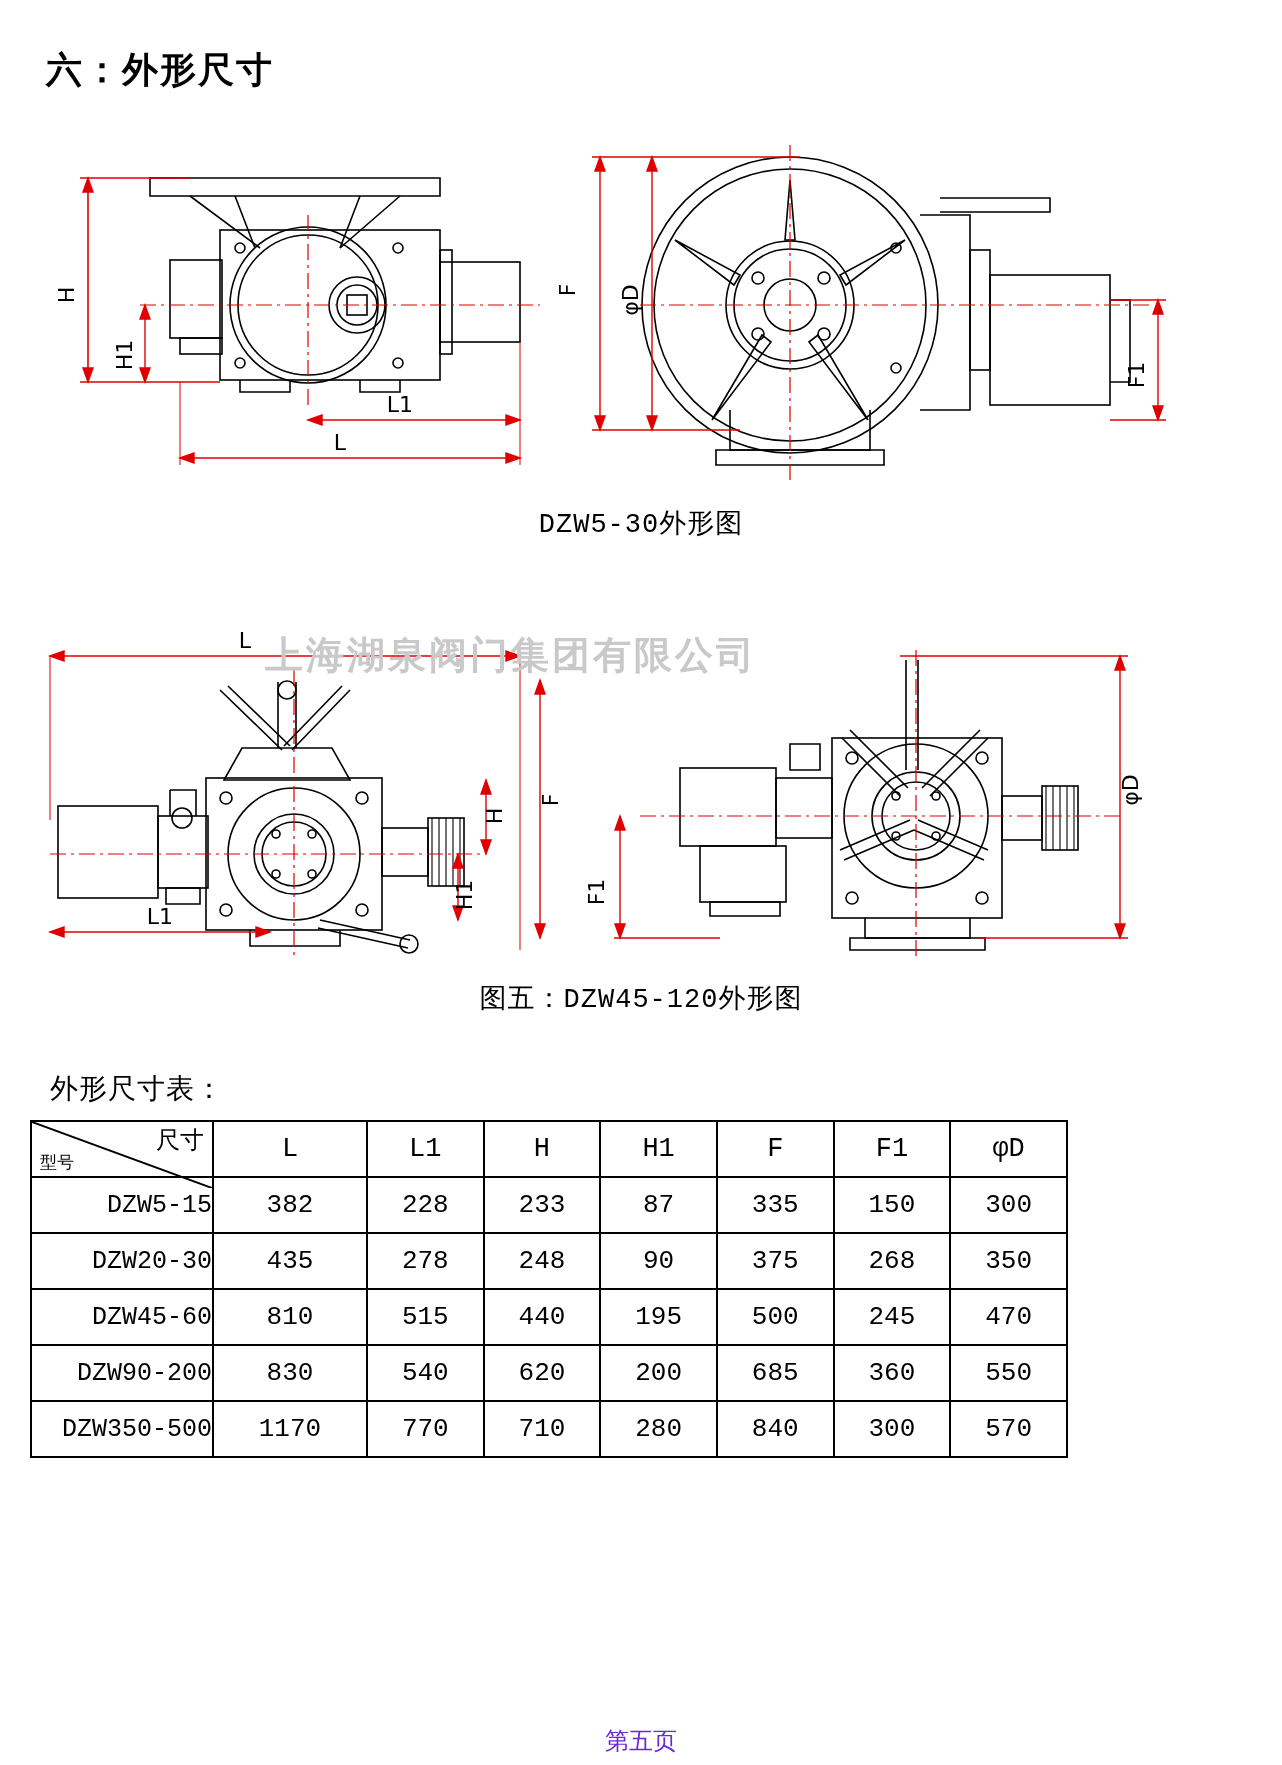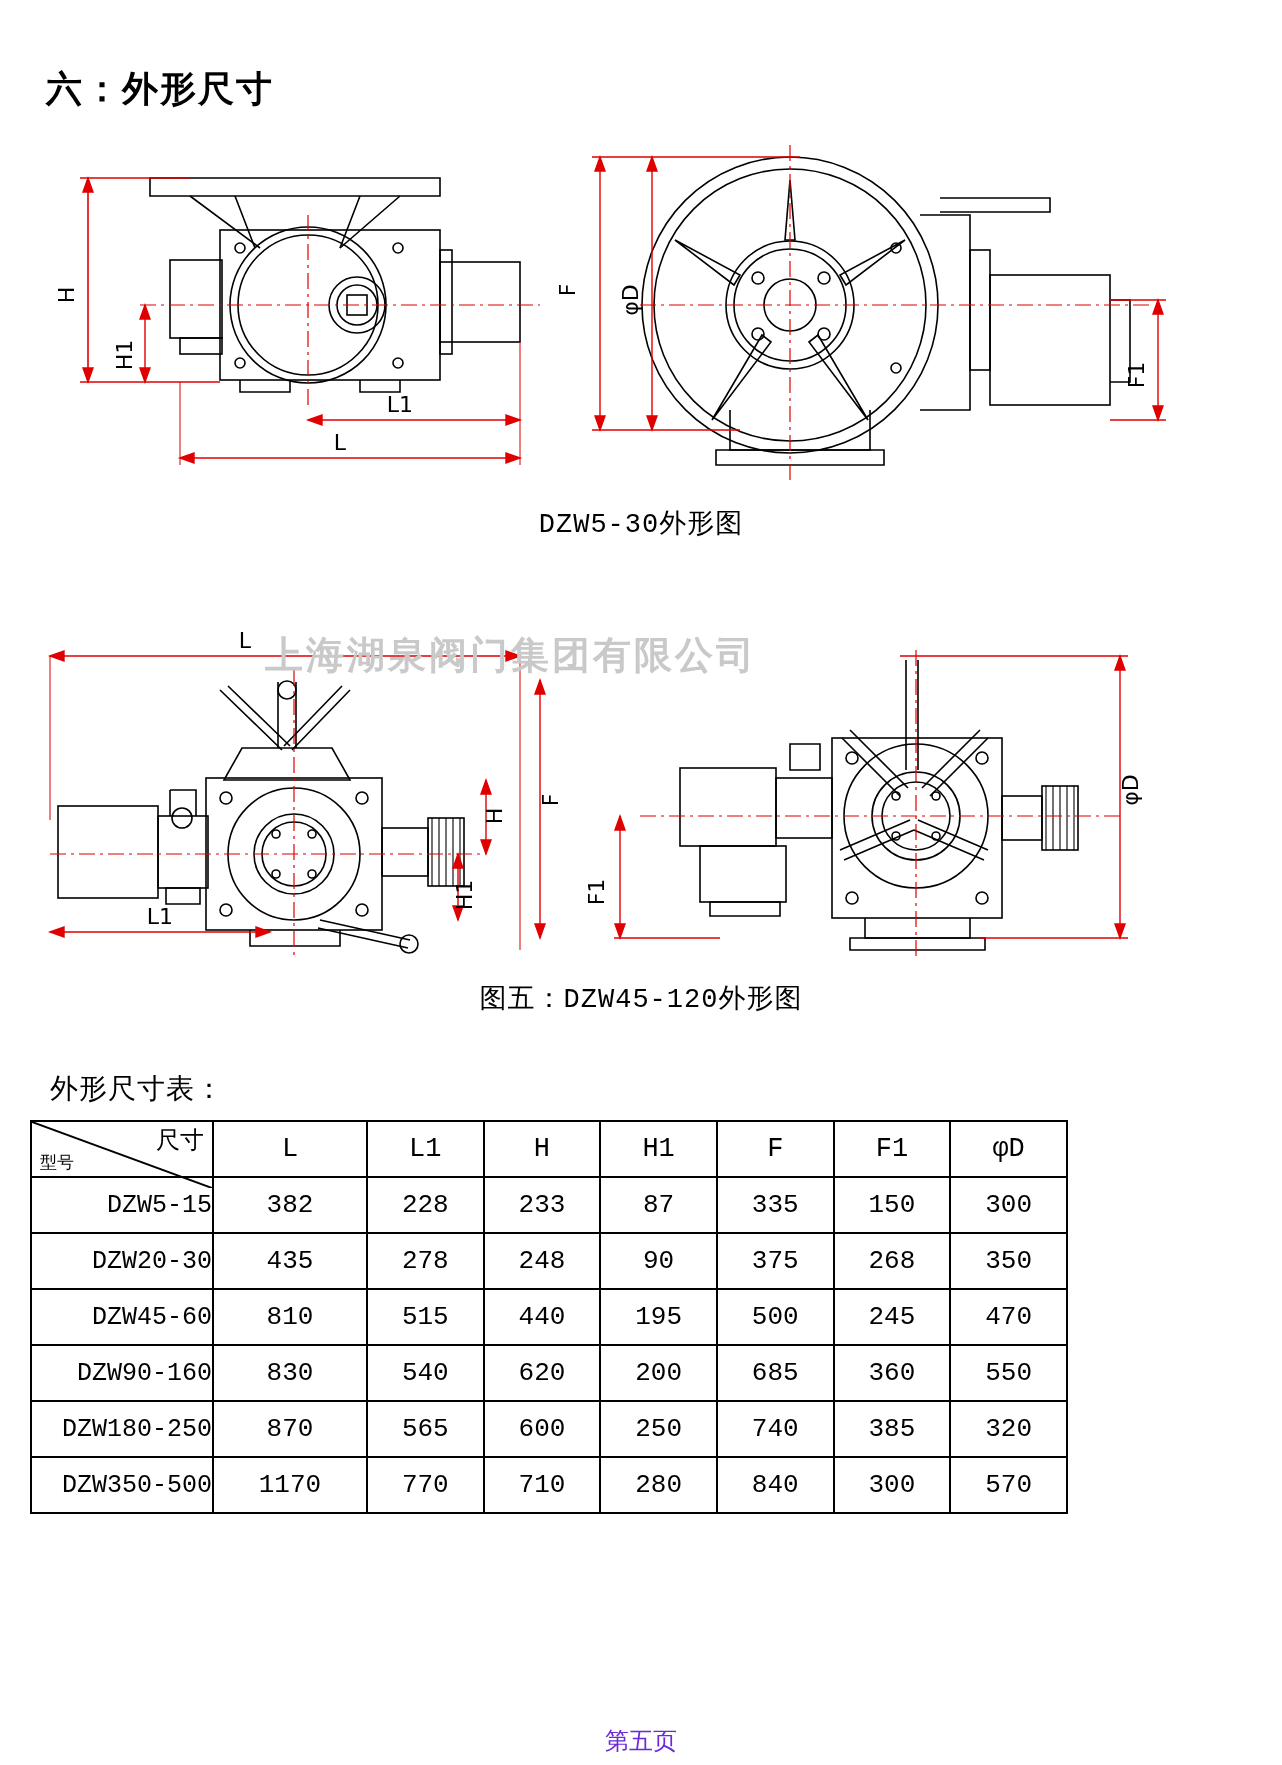--- a/index.html
+++ b/index.html
@@ -6,21 +6,21 @@
   body{
     width:1282px;height:1765px;position:relative;background:#ffffff;
     font-family:"Liberation Serif", serif;color:#000;
   }
   .page{position:absolute;inset:0;}
 
   
   #section-title{
     position:absolute;left:46px;top:46px;
     font-family:"DejaVu Sans", sans-serif;
-    font-size:36px;font-weight:700;letter-spacing:2px;margin-top:19px;
+    font-size:36px;font-weight:700;letter-spacing:2px;
   }
   #table-title{
     position:absolute;left:50px;top:1070px;
     font-family:"DejaVu Sans", sans-serif;
     font-size:28px;font-weight:400;letter-spacing:1px;
   }
   .fig-caption{
     position:absolute;text-align:center;
     font-family:"Liberation Mono", monospace;
     font-size:27px;letter-spacing:1px;
@@ -397,38 +397,28 @@
         <td class="model">DZW45-60</td>
         <td>810</td>
         <td>515</td>
         <td>440</td>
         <td>195</td>
         <td>500</td>
         <td>245</td>
         <td>470</td>
       </tr>
       <tr>
-        <td class="model">DZW90-160</td>
+        <td class="model">DZW90-200</td>
         <td>830</td>
         <td>540</td>
         <td>620</td>
         <td>200</td>
         <td>685</td>
         <td>360</td>
         <td>550</td>
-      </tr>
-      <tr>
-        <td class="model">DZW180-250</td>
-        <td>870</td>
-        <td>565</td>
-        <td>600</td>
-        <td>250</td>
-        <td>740</td>
-        <td>385</td>
-        <td>320</td>
       </tr>
       <tr>
         <td class="model">DZW350-500</td>
         <td>1170</td>
         <td>770</td>
         <td>710</td>
         <td>280</td>
         <td>840</td>
         <td>300</td>
         <td>570</td>

